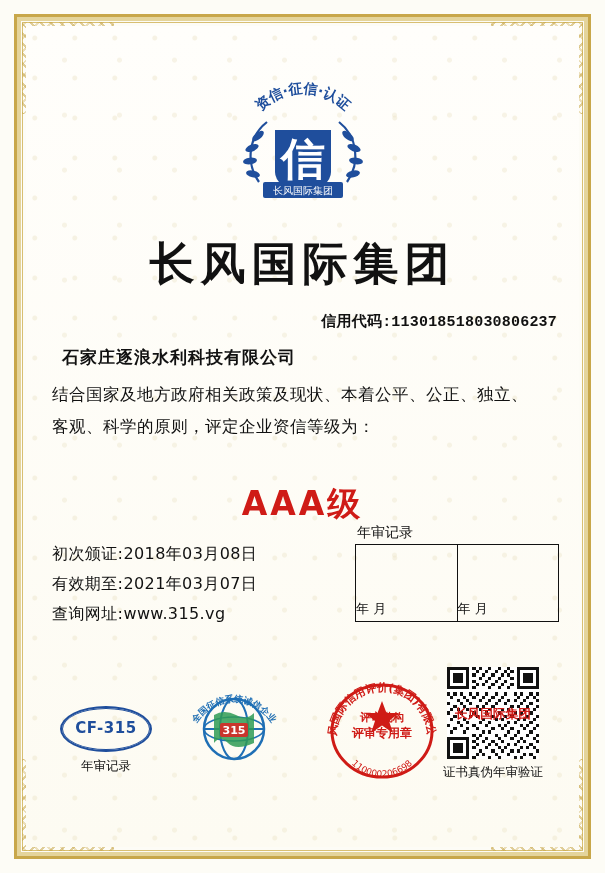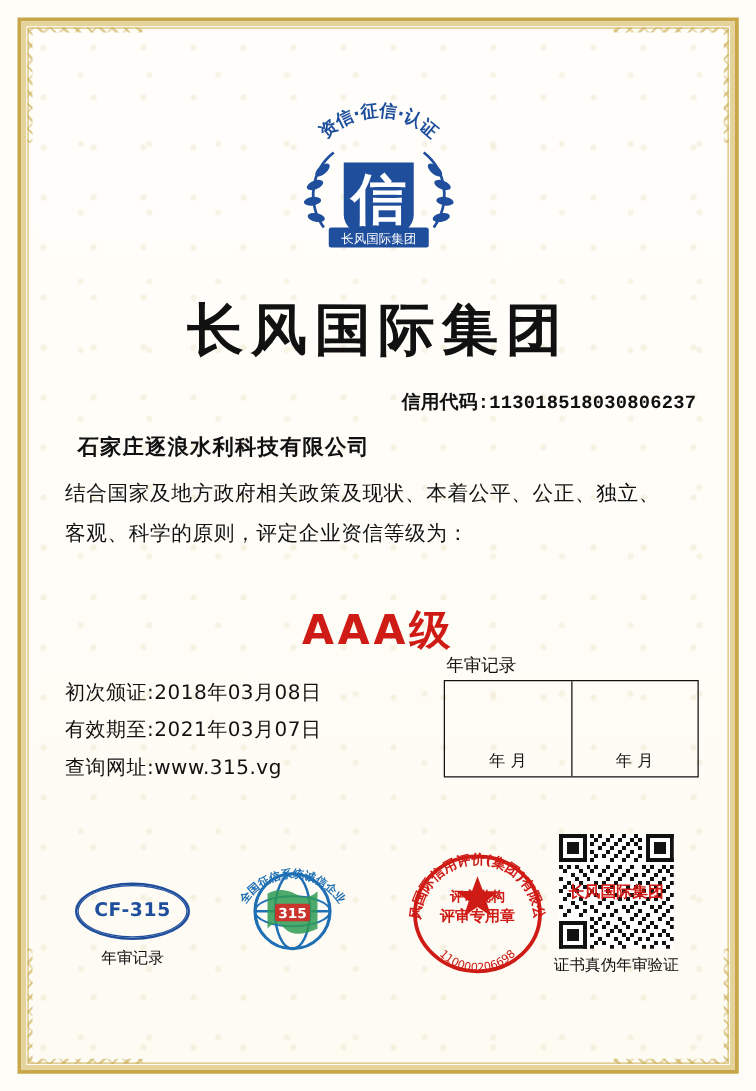--- a/index.html
+++ b/index.html
@@ -178,21 +178,21 @@
   .review-cell {
     flex: 1 1 50%;
     position: relative;
   }
   .review-cell + .review-cell { border-left: 1.2px solid #111; }
   .review-cell .ym {
     position: absolute;
     bottom: 3px;
     left: 0;
     width: 100%;
-    text-align: center;
+    text-align: left;
     font-size: 13px;
     font-family: "DejaVu Sans", sans-serif;
     color: #111;
   }
   .review-notes {
     display: flex;
     border: 1.2px solid #111;
     border-top: none;
   }
   .review-notes span {

